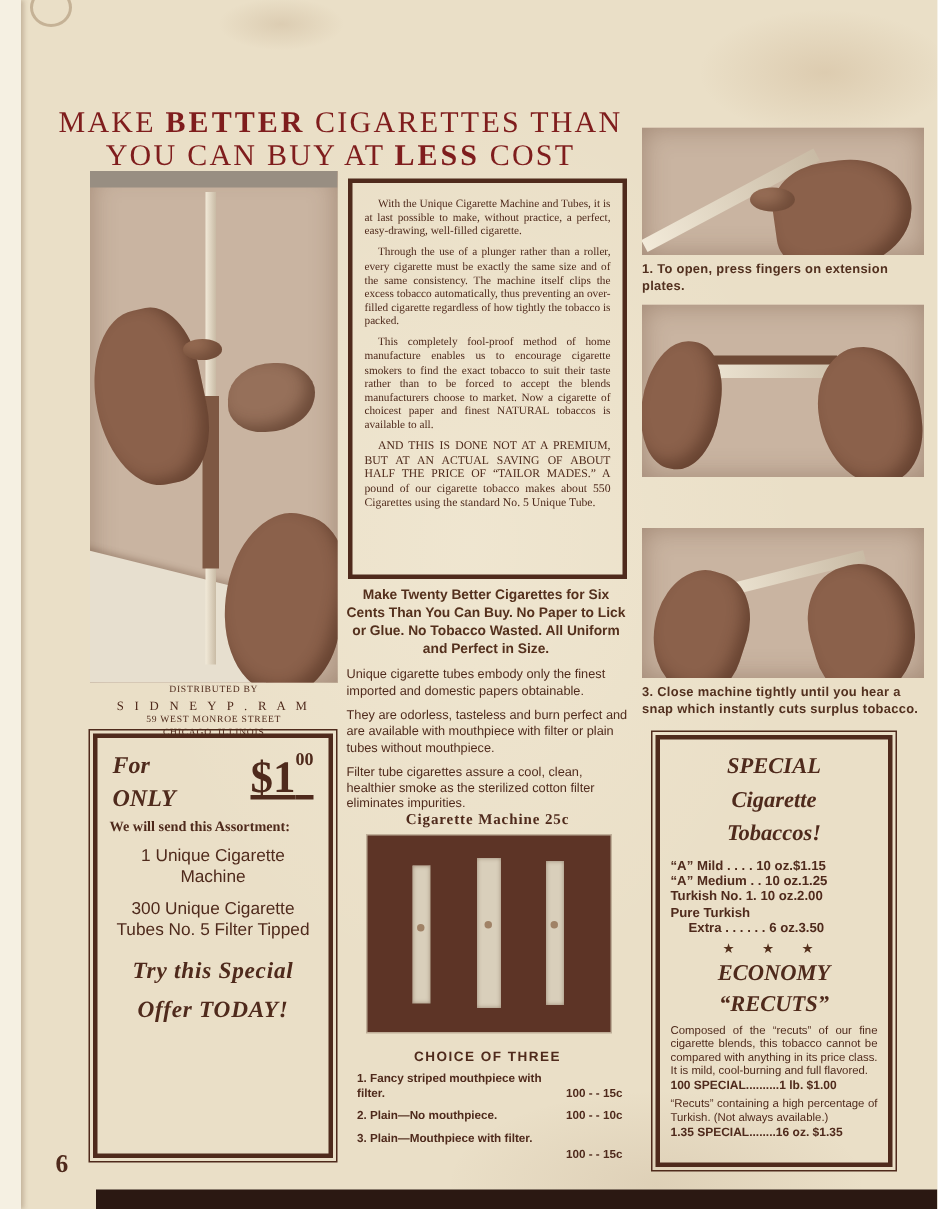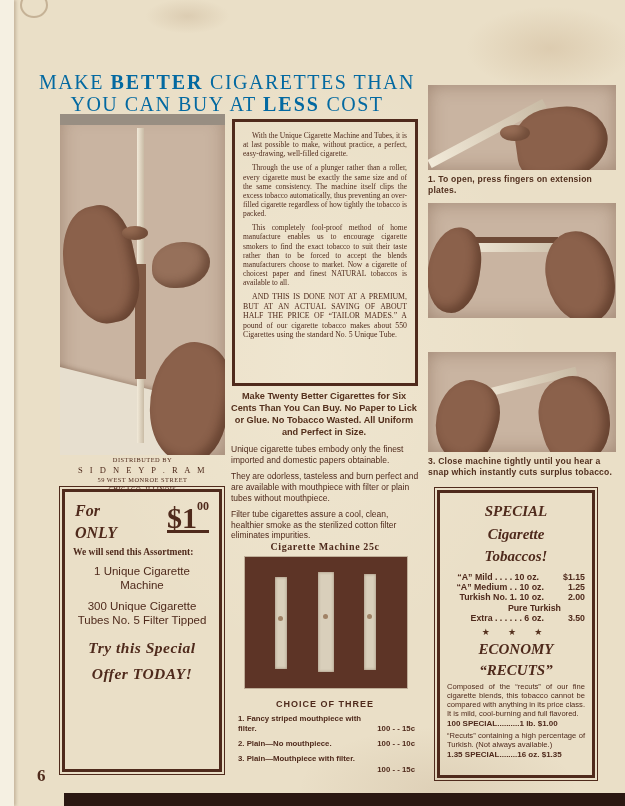--- a/index.html
+++ b/index.html
@@ -12,21 +12,21 @@
       radial-gradient(ellipse 300px 400px at 50% 45%, rgba(255,250,235,.25), transparent 75%),
       radial-gradient(ellipse 60px 25px at 30% 2%, rgba(140,100,60,.15), transparent 70%);}
   .edge-left{position:absolute;left:0;top:0;width:14px;height:100%;background:#f5f0e2;
              box-shadow:2px 0 3px rgba(90,60,35,.25);}
   .bottom-bar{position:absolute;left:64px;right:0;bottom:0;height:13px;background:#2b1812;}
   .binder-hole{position:absolute;left:20px;top:-8px;width:24px;height:22px;border-radius:50%;
                border:2px solid rgba(130,95,60,.35);}
 
   
   .headline{position:absolute;left:30px;top:72px;width:394px;text-align:center;
-            font-size:20px;line-height:1.08;letter-spacing:1.5px;color:#0369a1;font-weight:500;}
+            font-size:20px;line-height:1.08;letter-spacing:1.5px;color:#7f1d1d;font-weight:500;}
   .headline b{font-weight:bold;letter-spacing:2px;}
 
   
   .photo{position:absolute;background:#c9b4a1;overflow:hidden;
          box-shadow:inset 0 0 18px rgba(90,55,35,.35);}
   .hand{position:absolute;background:#8b614b;box-shadow:inset -6px -4px 10px rgba(60,30,18,.45);}
   .rod{position:absolute;background:linear-gradient(to right,#f2ead9,#c9bba5);}
   .photo-main{left:60px;top:114px;width:165px;height:341px;}
   .pm-topbar{position:absolute;left:0;top:0;width:100%;height:11px;background:#988e82;}
   .pm-wedge{position:absolute;left:-30px;bottom:-35px;width:150px;height:110px;background:#e7dfcf;
@@ -77,21 +77,21 @@
   .offer-intro{font-weight:bold;font-size:9.5px;text-align:left;margin:4px 0 6px;line-height:1.25;}
   .offer-item{font-family:"Liberation Sans", sans-serif;font-size:11.5px;line-height:1.18;margin:0 0 8px;}
   .offer-cta{font-style:italic;font-weight:bold;font-size:15.5px;line-height:1.65;letter-spacing:.5px;}
 
   
   .special-box{position:absolute;left:437px;top:490px;width:158px;height:288px;border:3px solid #4f2a1c;
                outline:1px solid #4f2a1c;outline-offset:2px;box-sizing:border-box;padding:7px 7px;}
   .sp-title{font-style:italic;font-weight:bold;font-size:15px;text-align:center;line-height:1.5;}
   .sp-prices{font-family:"Liberation Sans", sans-serif;font-size:8.8px;font-weight:bold;
              line-height:1.18;margin-top:4px;}
-  .sp-row{display:flex;justify-content:flex-end;gap:24px;}
+  .sp-row{display:flex;justify-content:flex-start;}
   .sp-row.indent .itm{padding-left:12px;}
   .sp-stars{text-align:center;font-size:9px;letter-spacing:8px;margin:4px 0 2px;color:#54301d;}
   .sp-econ{font-style:italic;font-weight:bold;font-size:15px;text-align:center;line-height:1.35;}
   .sp-desc{font-family:"Liberation Sans", sans-serif;font-size:7.6px;line-height:1.18;margin-top:3px;
            text-align:justify;}
   .sp-line{font-family:"Liberation Sans", sans-serif;font-size:8px;font-weight:bold;line-height:1.3;}
   .pagenum{position:absolute;left:37px;top:766px;font-weight:bold;font-size:17px;}
 </style>
 </head>
 <body>

